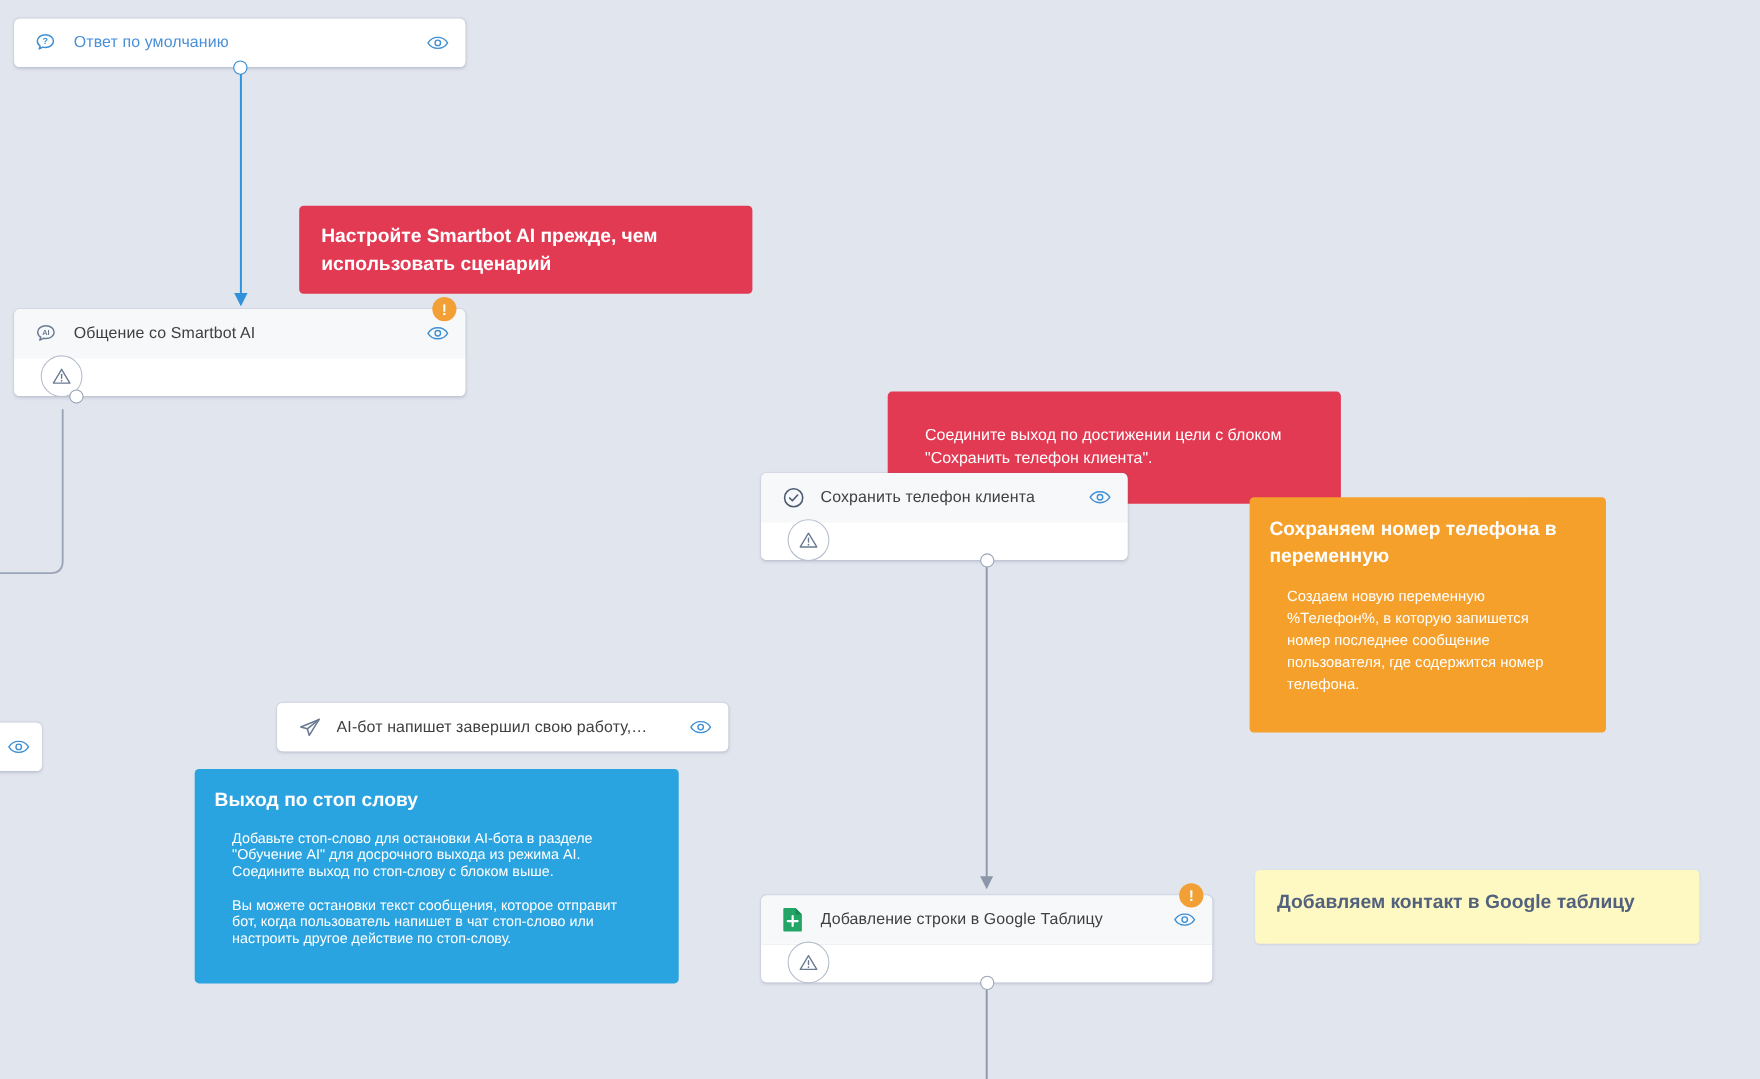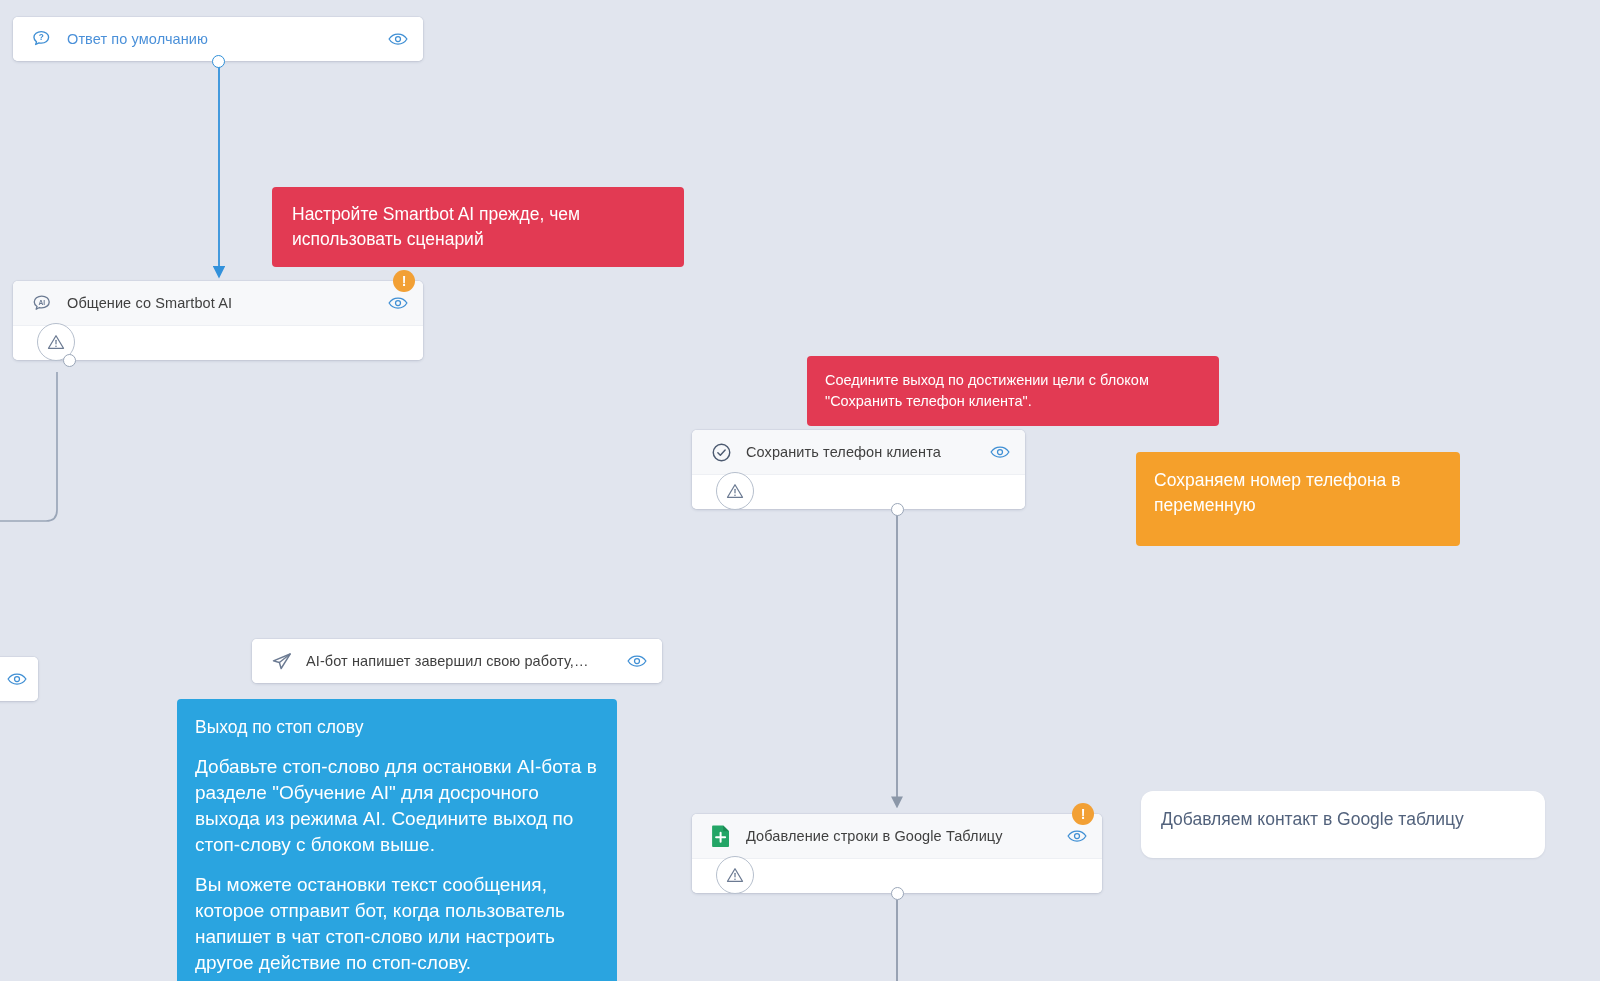--- a/index.html
+++ b/index.html
@@ -119,25 +119,25 @@
   }
   .port.blue { border-color: #2f8fd8; }
 
   
   .note {
     position: absolute;
     border-radius: 4px;
     box-sizing: border-box;
   }
   .note-title {
-    font-weight: normal;
+    font-weight: bold;
     margin: 0;
   }
   .note-body {
-    margin: 0;
+    margin: 16px;
   }
   .note p + p { margin-top: 14px; }
 
   .note.red {
     background: #e23a53;
     color: #ffffff;
     padding: 15px 20px;
   }
   .note.red .note-title { font-size: 17.5px; line-height: 25px; }
   .note.red .note-body  { font-size: 14.5px; line-height: 21px; }
@@ -149,28 +149,27 @@
   }
   .note.orange .note-title { font-size: 17.5px; line-height: 25px; margin-bottom: 10px; }
   .note.orange .note-body  { font-size: 13.5px; line-height: 20px; }
 
   .note.blue {
     background: #2aa4e0;
     color: #ffffff;
     padding: 16px 18px 18px 18px;
   }
   .note.blue .note-title { font-size: 17.5px; line-height: 25px; margin-bottom: 10px; }
-  .note.blue .note-body  { font-size: 19px; line-height: 26px; }
+  .note.blue .note-body  { font-size: 13px; line-height: 15px; }
 
   .note.plain {
-    background: #ffffff;
+    background: #fef9c3;
     color: #5a6b85;
     padding: 16px 18px 18px 20px;
     box-shadow: 0 1px 2px rgba(60,72,100,.10);
-    border-radius: 12px;
   }
   .note.plain .note-title { font-size: 17.5px; line-height: 25px; color: #52627c; margin-bottom: 8px; }
   .note.plain .note-body  { font-size: 13.5px; line-height: 20px; color: #7b8aa0; }
 </style>
 </head>
 <body>
 
 <div id="canvas">
 
   <svg id="wires" viewBox="0 0 1600 981" width="1600" height="981">
@@ -271,20 +270,21 @@
           <path d="M12 10v4.2" stroke="#6b7a92" stroke-width="1.5" stroke-linecap="round"></path>
           <circle cx="12" cy="17" r=".95" fill="#6b7a92"></circle>
         </svg>
       </span>
       <span class="port" style="left:199px; top:28px;"></span>
     </div>
   </div>
 
   <div class="note orange" style="left:1136px; top:452px; width:324px;">
     <p class="note-title">Сохраняем номер телефона в переменную</p>
+    <p class="note-body">Создаем новую переменную %Телефон%, в которую запишется номер последнее сообщение пользователя, где содержится номер телефона.</p>
   </div>
 
   <div class="node single" style="left:-372px; top:657px; width:410px;">
     <div class="node-head" style="padding-right:10px;">
       <span class="node-title"></span>
       <span class="eye-btn">
         <svg width="20" height="14" viewBox="0 0 24 16" fill="none">
           <path d="M1.3 8C3.6 4.2 7.5 2 12 2s8.4 2.2 10.7 6C20.4 11.8 16.5 14 12 14S3.6 11.8 1.3 8z" stroke="#3f8fd4" stroke-width="1.5"></path>
           <circle cx="12" cy="8" r="3" stroke="#3f8fd4" stroke-width="1.5"></circle>
         </svg>

